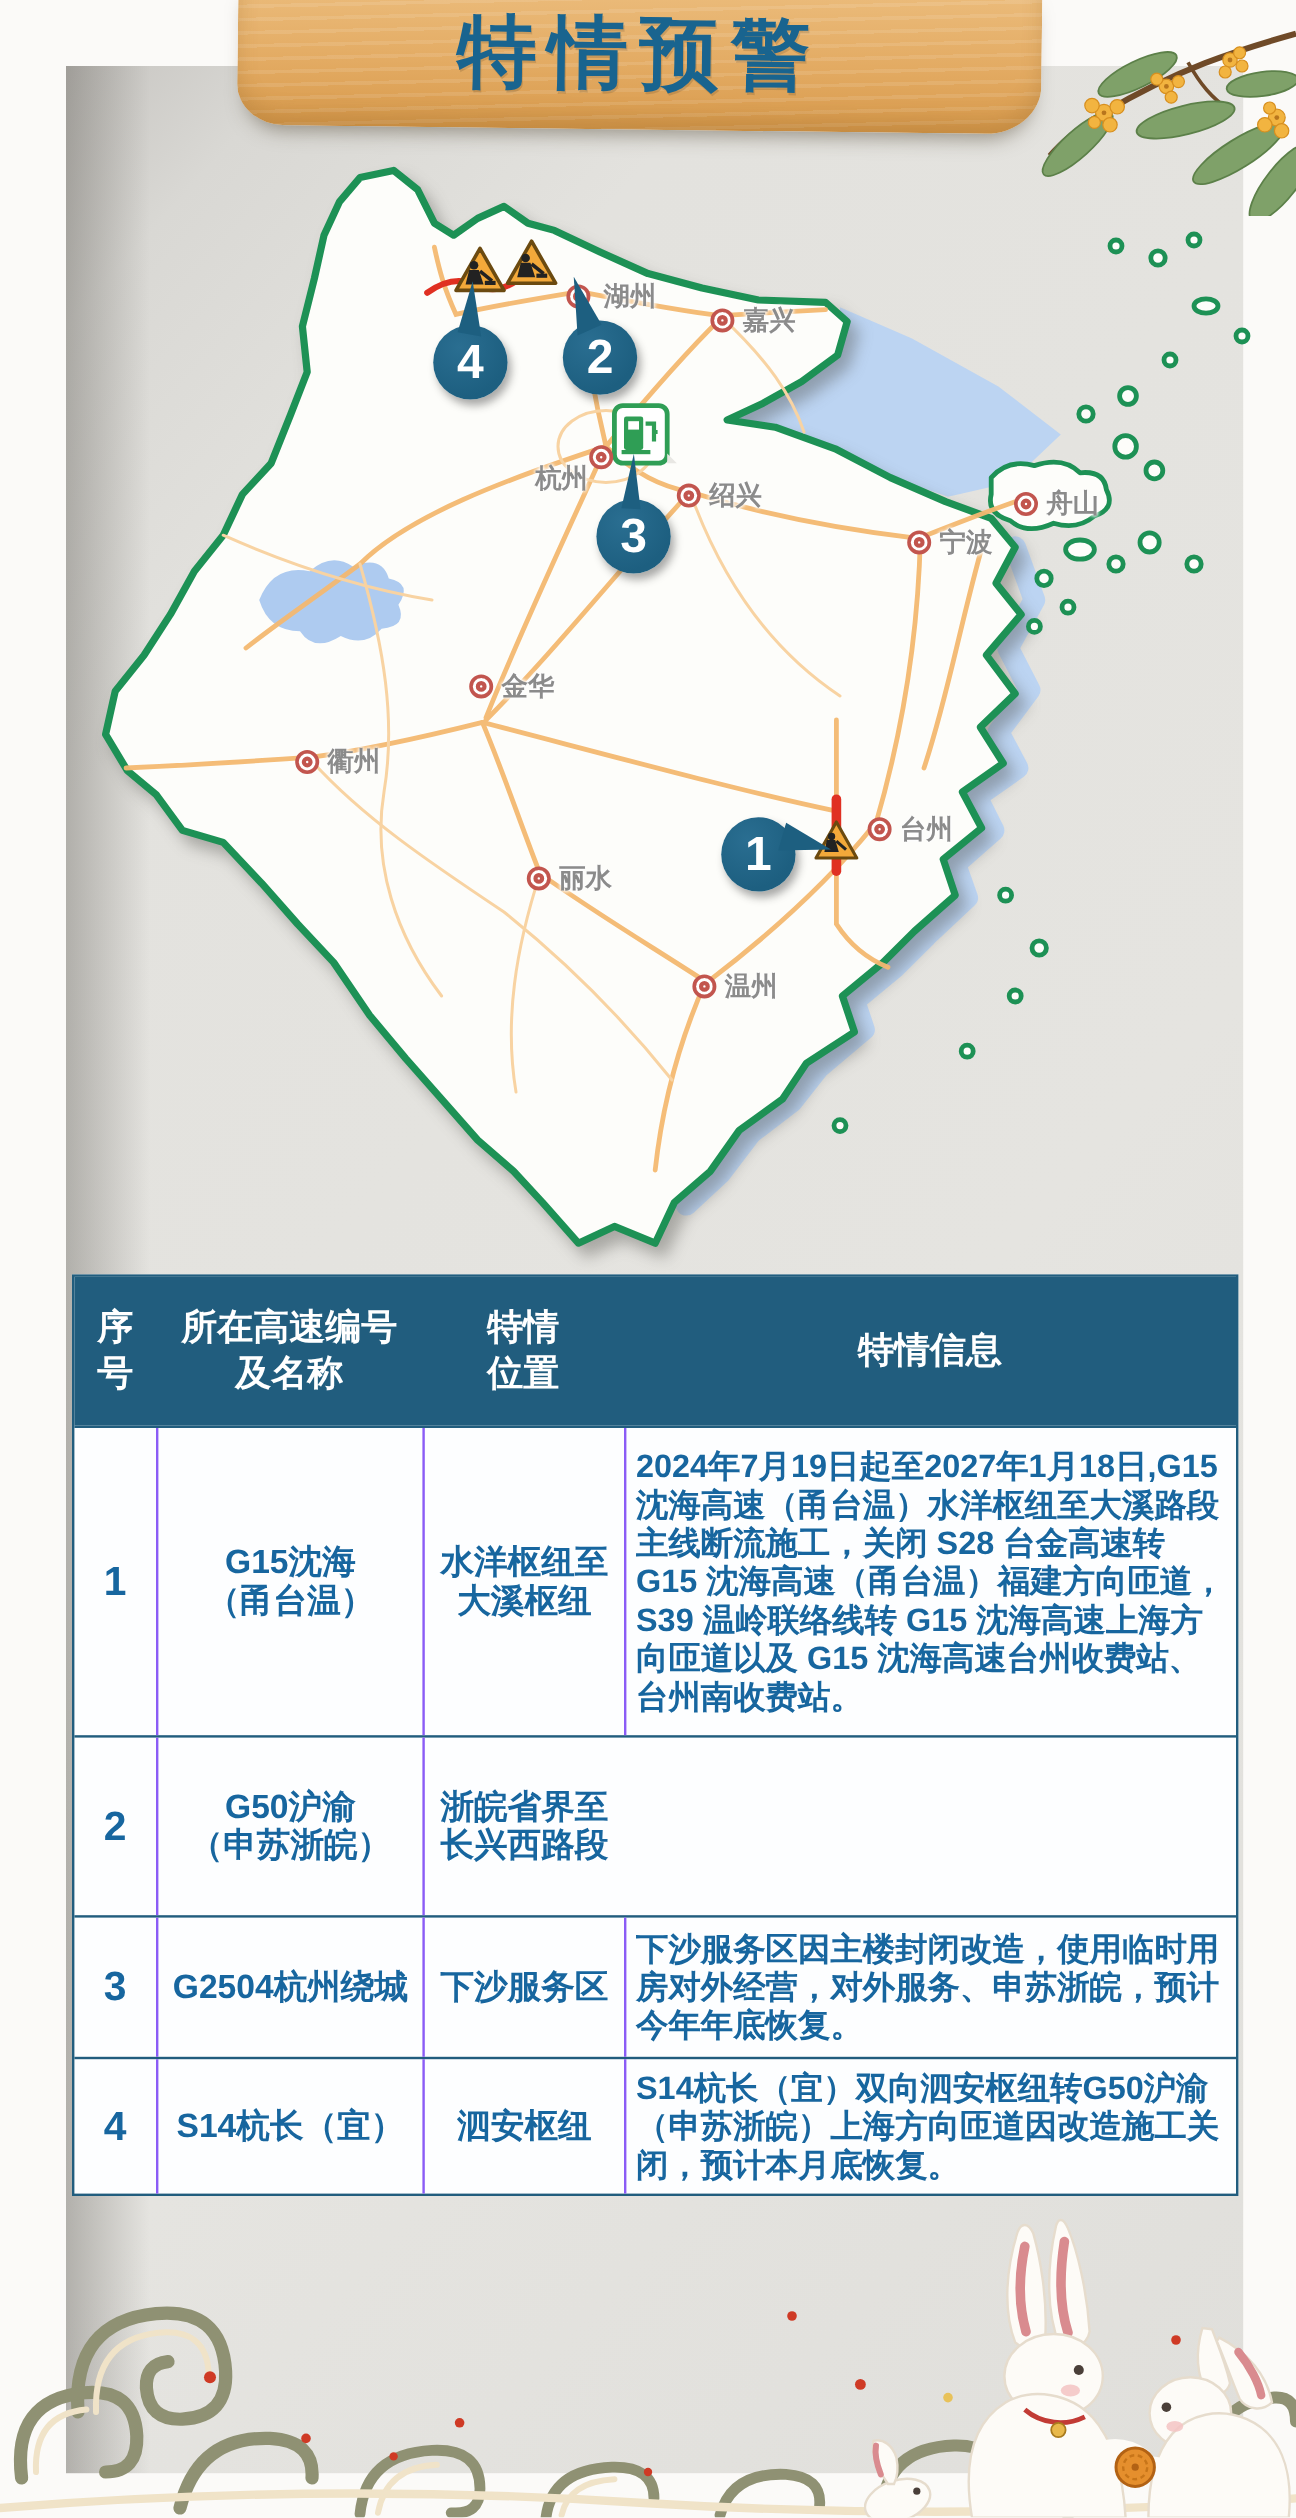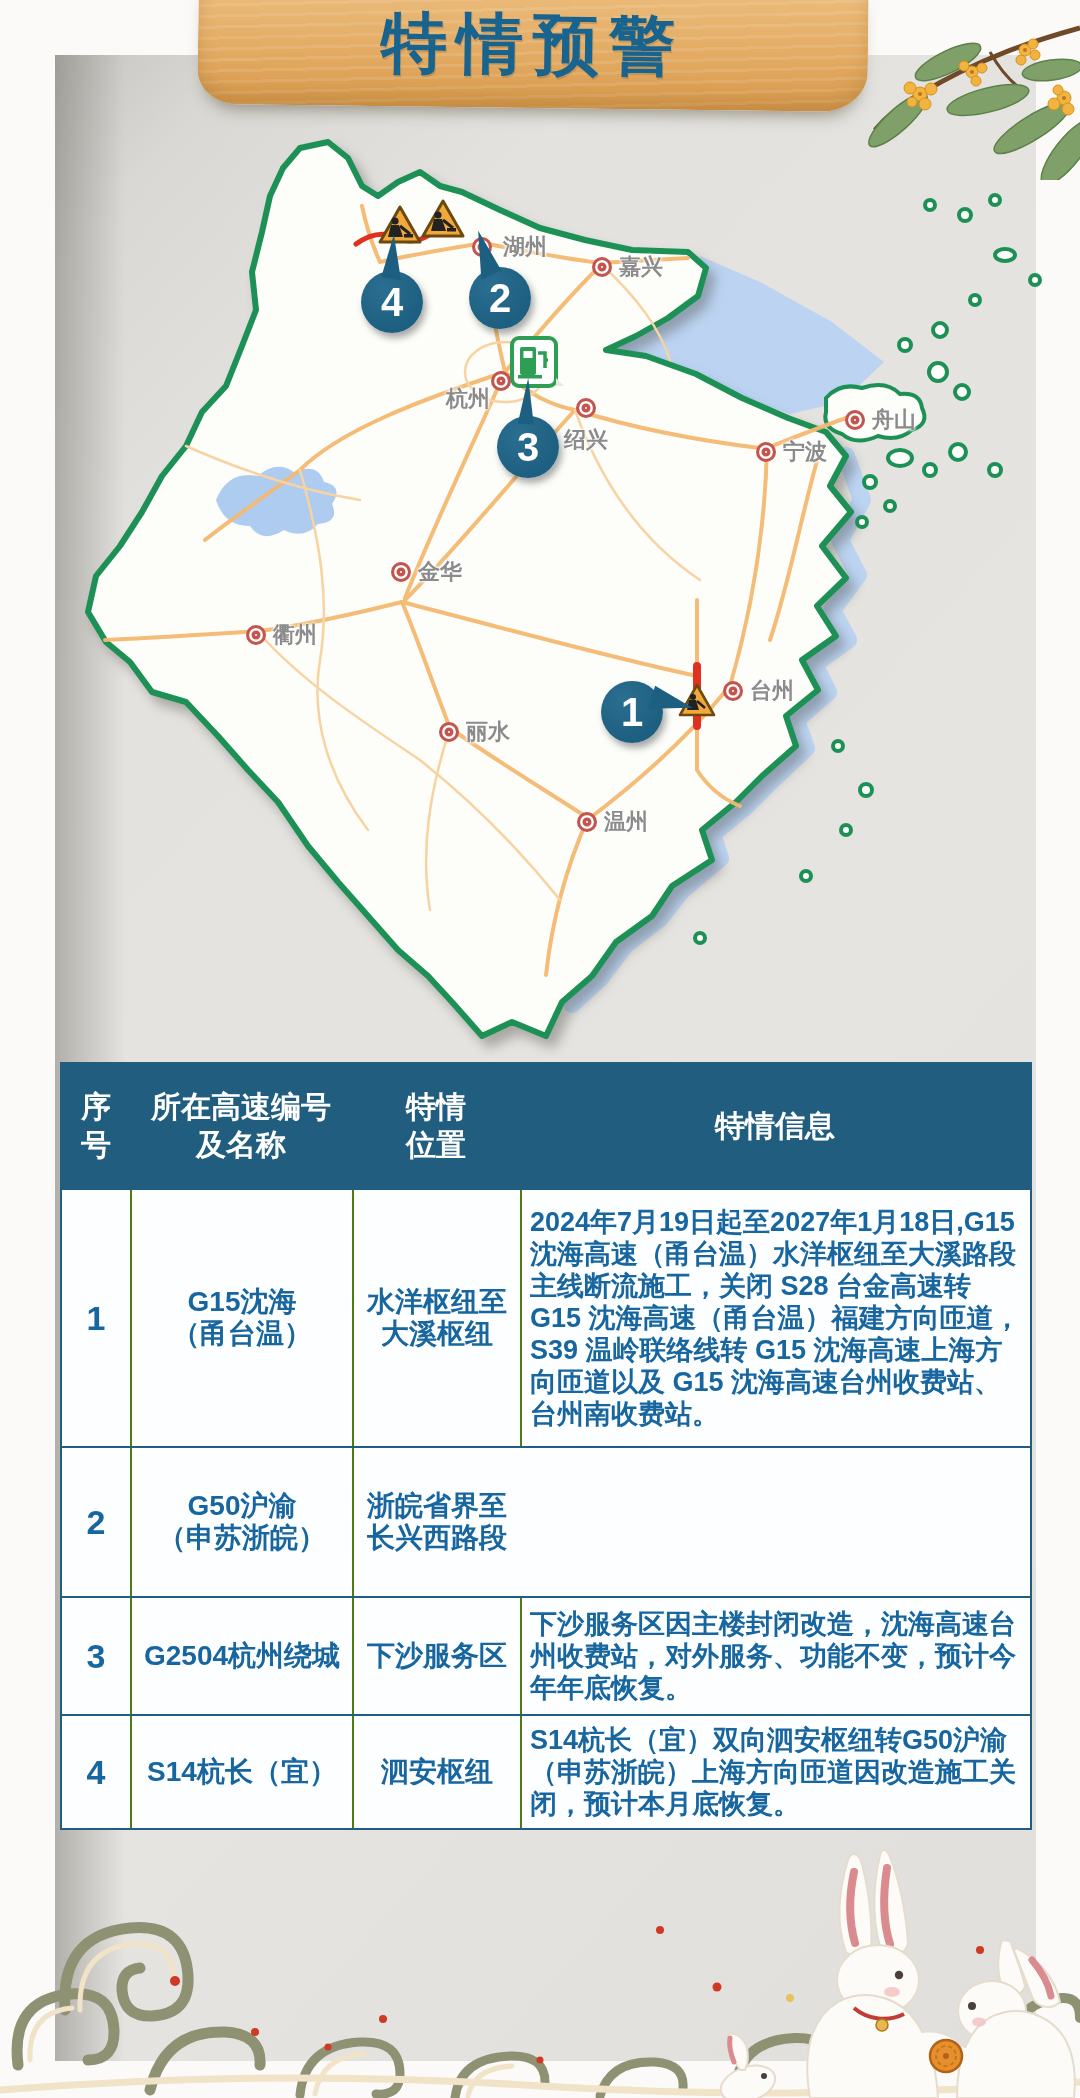--- a/index.html
+++ b/index.html
@@ -75,21 +75,21 @@
   .t-head > div{
     display:flex;align-items:center;justify-content:center;text-align:center;
     font-size:30px;font-weight:bold;line-height:38px;white-space:pre-line;
   }
   .t-row{
     display:grid;grid-template-columns:68px 222px 168px 1fr;
     border-top:2px solid #215d7e;
   }
   .t-row > div{
     display:flex;align-items:center;justify-content:center;text-align:center;
-    border-left:2px solid #4d7c0f;padding:4px 2px;
+    border-left:2px solid #8b5cf6;padding:4px 2px;
     font-weight:bold;white-space:pre-line;
   }
   .t-row > div:first-child{border-left:none;font-size:34px;}
   .cell-road,.cell-loc{font-size:28px;line-height:32px;}
   .cell-info{
     justify-content:flex-start !important;text-align:left !important;
     font-size:27px;line-height:32px;padding:6px 6px 6px 8px !important;
     white-space:normal !important;letter-spacing:0;
   }
   .r1{min-height:256px;} .r2{min-height:148px;} .r3{min-height:116px;} .r4{min-height:112px;}
@@ -220,21 +220,21 @@
   <span class="city-label">湖州</span>
 </div>
 <div class="city" style="left:592px;top:252px;font-family:Liberation Serif, serif;">
   <span class="city-dot"></span>
   <span class="city-label">嘉兴</span>
 </div>
 <div class="city" style="left:446px;top:384px;flex-direction:row-reverse;">
   <span class="city-dot" style="position:relative;left:-6px;top:-18px;"></span>
   <span class="city-label">杭州</span>
 </div>
-<div class="city" style="left:564px;top:398px;flex-direction:column;">
+<div class="city" style="left:564px;top:398px;">
   <span class="city-dot"></span>
   <span class="city-label">绍兴</span>
 </div>
 <div class="city" style="left:756px;top:437px;">
   <span class="city-dot"></span>
   <span class="city-label">宁波</span>
 </div>
 <div class="city" style="left:845px;top:405px;">
   <span class="city-dot"></span>
   <span class="city-label">舟山</span>
@@ -351,21 +351,21 @@
     <div>2</div>
     <div class="cell-road">G50沪渝
 （申苏浙皖）</div>
     <div class="cell-loc">浙皖省界至长兴西路段</div>
   </div>
 
   <div class="t-row r3">
     <div>3</div>
     <div class="cell-road">G2504杭州绕城</div>
     <div class="cell-loc">下沙服务区</div>
-    <div class="cell-info">下沙服务区因主楼封闭改造，沈海高速台州收费站，对外服务、功能不变，预计今年年底恢复。</div>
+    <div class="cell-info">下沙服务区因主楼封闭改造，使用临时用房对外经营，对外服务、申苏浙皖，预计今年年底恢复。</div>
   </div>
 
   <div class="t-row r4">
     <div>4</div>
     <div class="cell-road">S14杭长（宜）</div>
     <div class="cell-loc">泗安枢纽</div>
     <div class="cell-info">S14杭长（宜）双向泗安枢纽转G50沪渝（申苏浙皖）上海方向匝道因改造施工关闭，预计本月底恢复。</div>
   </div>
 </div>
 

